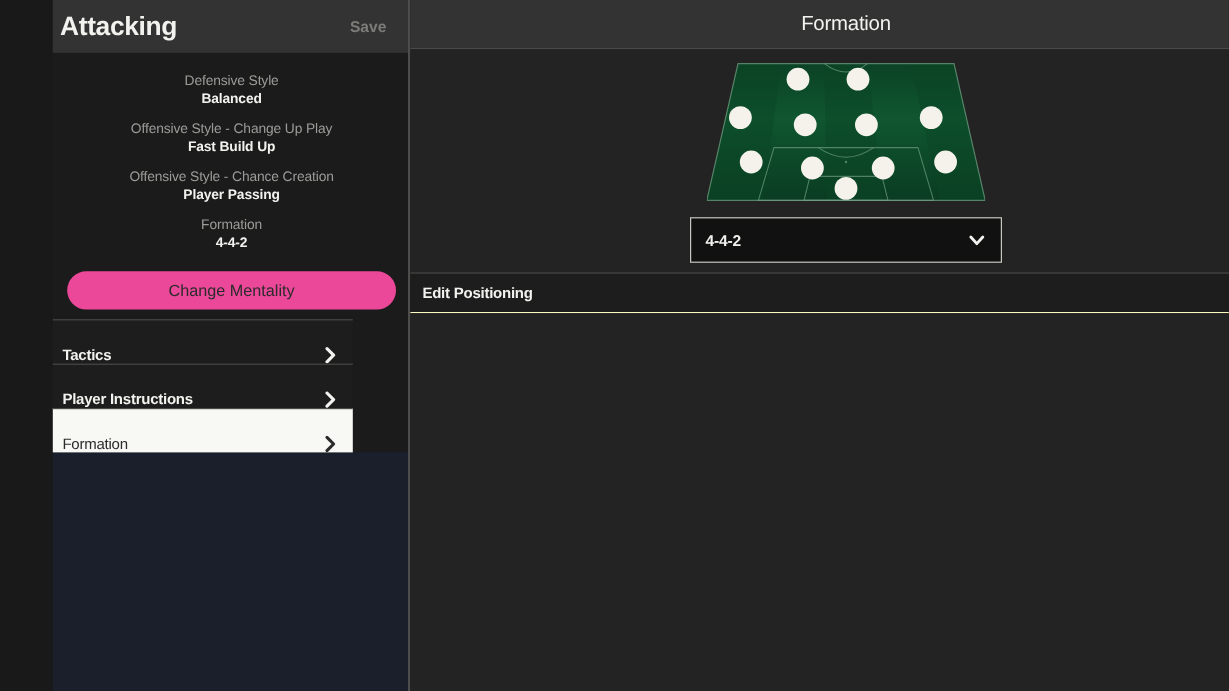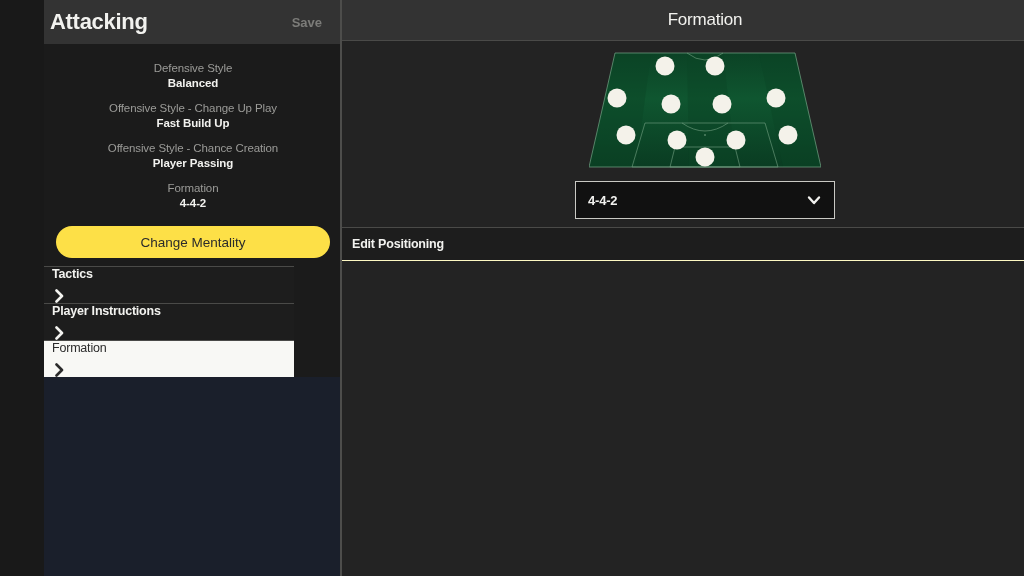--- a/index.html
+++ b/index.html
@@ -47,37 +47,36 @@
     font-size:11.5px; color:#9b9b98; line-height:16px; letter-spacing:-0.1px;
   }
   .stat-value {
     font-size:11.5px; color:#f2f2ef; font-weight:bold; line-height:15px;
     letter-spacing:-0.1px;
     text-align:center;
   }
   .mentality-btn {
     margin-top:6px;
     width:274px; height:32px;
-    background:#fde047;
+    background:#ec4899;
     border-radius:16px;
     display:flex; align-items:center; justify-content:center;
     color:#2b2b2b; font-size:13.5px;
     cursor:pointer; border:none;
     font-family:"Liberation Sans", sans-serif;
   }
   .menu-list { background:#1b1b1b; }
   .menu-row {
     height:37px; width:250px;
-    display:flex; align-items:flex-start;
+    display:flex; align-items:flex-end;
     padding:0 12px 0 8px;
     background:#1d1d1d;
     border-top:1px solid #4a4a48;
     cursor:pointer;
     position:relative;
-    flex-direction:column;
   }
   .menu-row .menu-label {
     flex:1; font-size:12.5px; font-weight:bold; color:#f2f2ef;
     letter-spacing:-0.2px;
   }
   .menu-row.active { background:#f8f8f5; }
   .menu-row.active .menu-label { color:#2b2b2b; font-weight:normal; }
   .chev {
     width:14px; height:14px; flex:0 0 14px;
     display:block;

